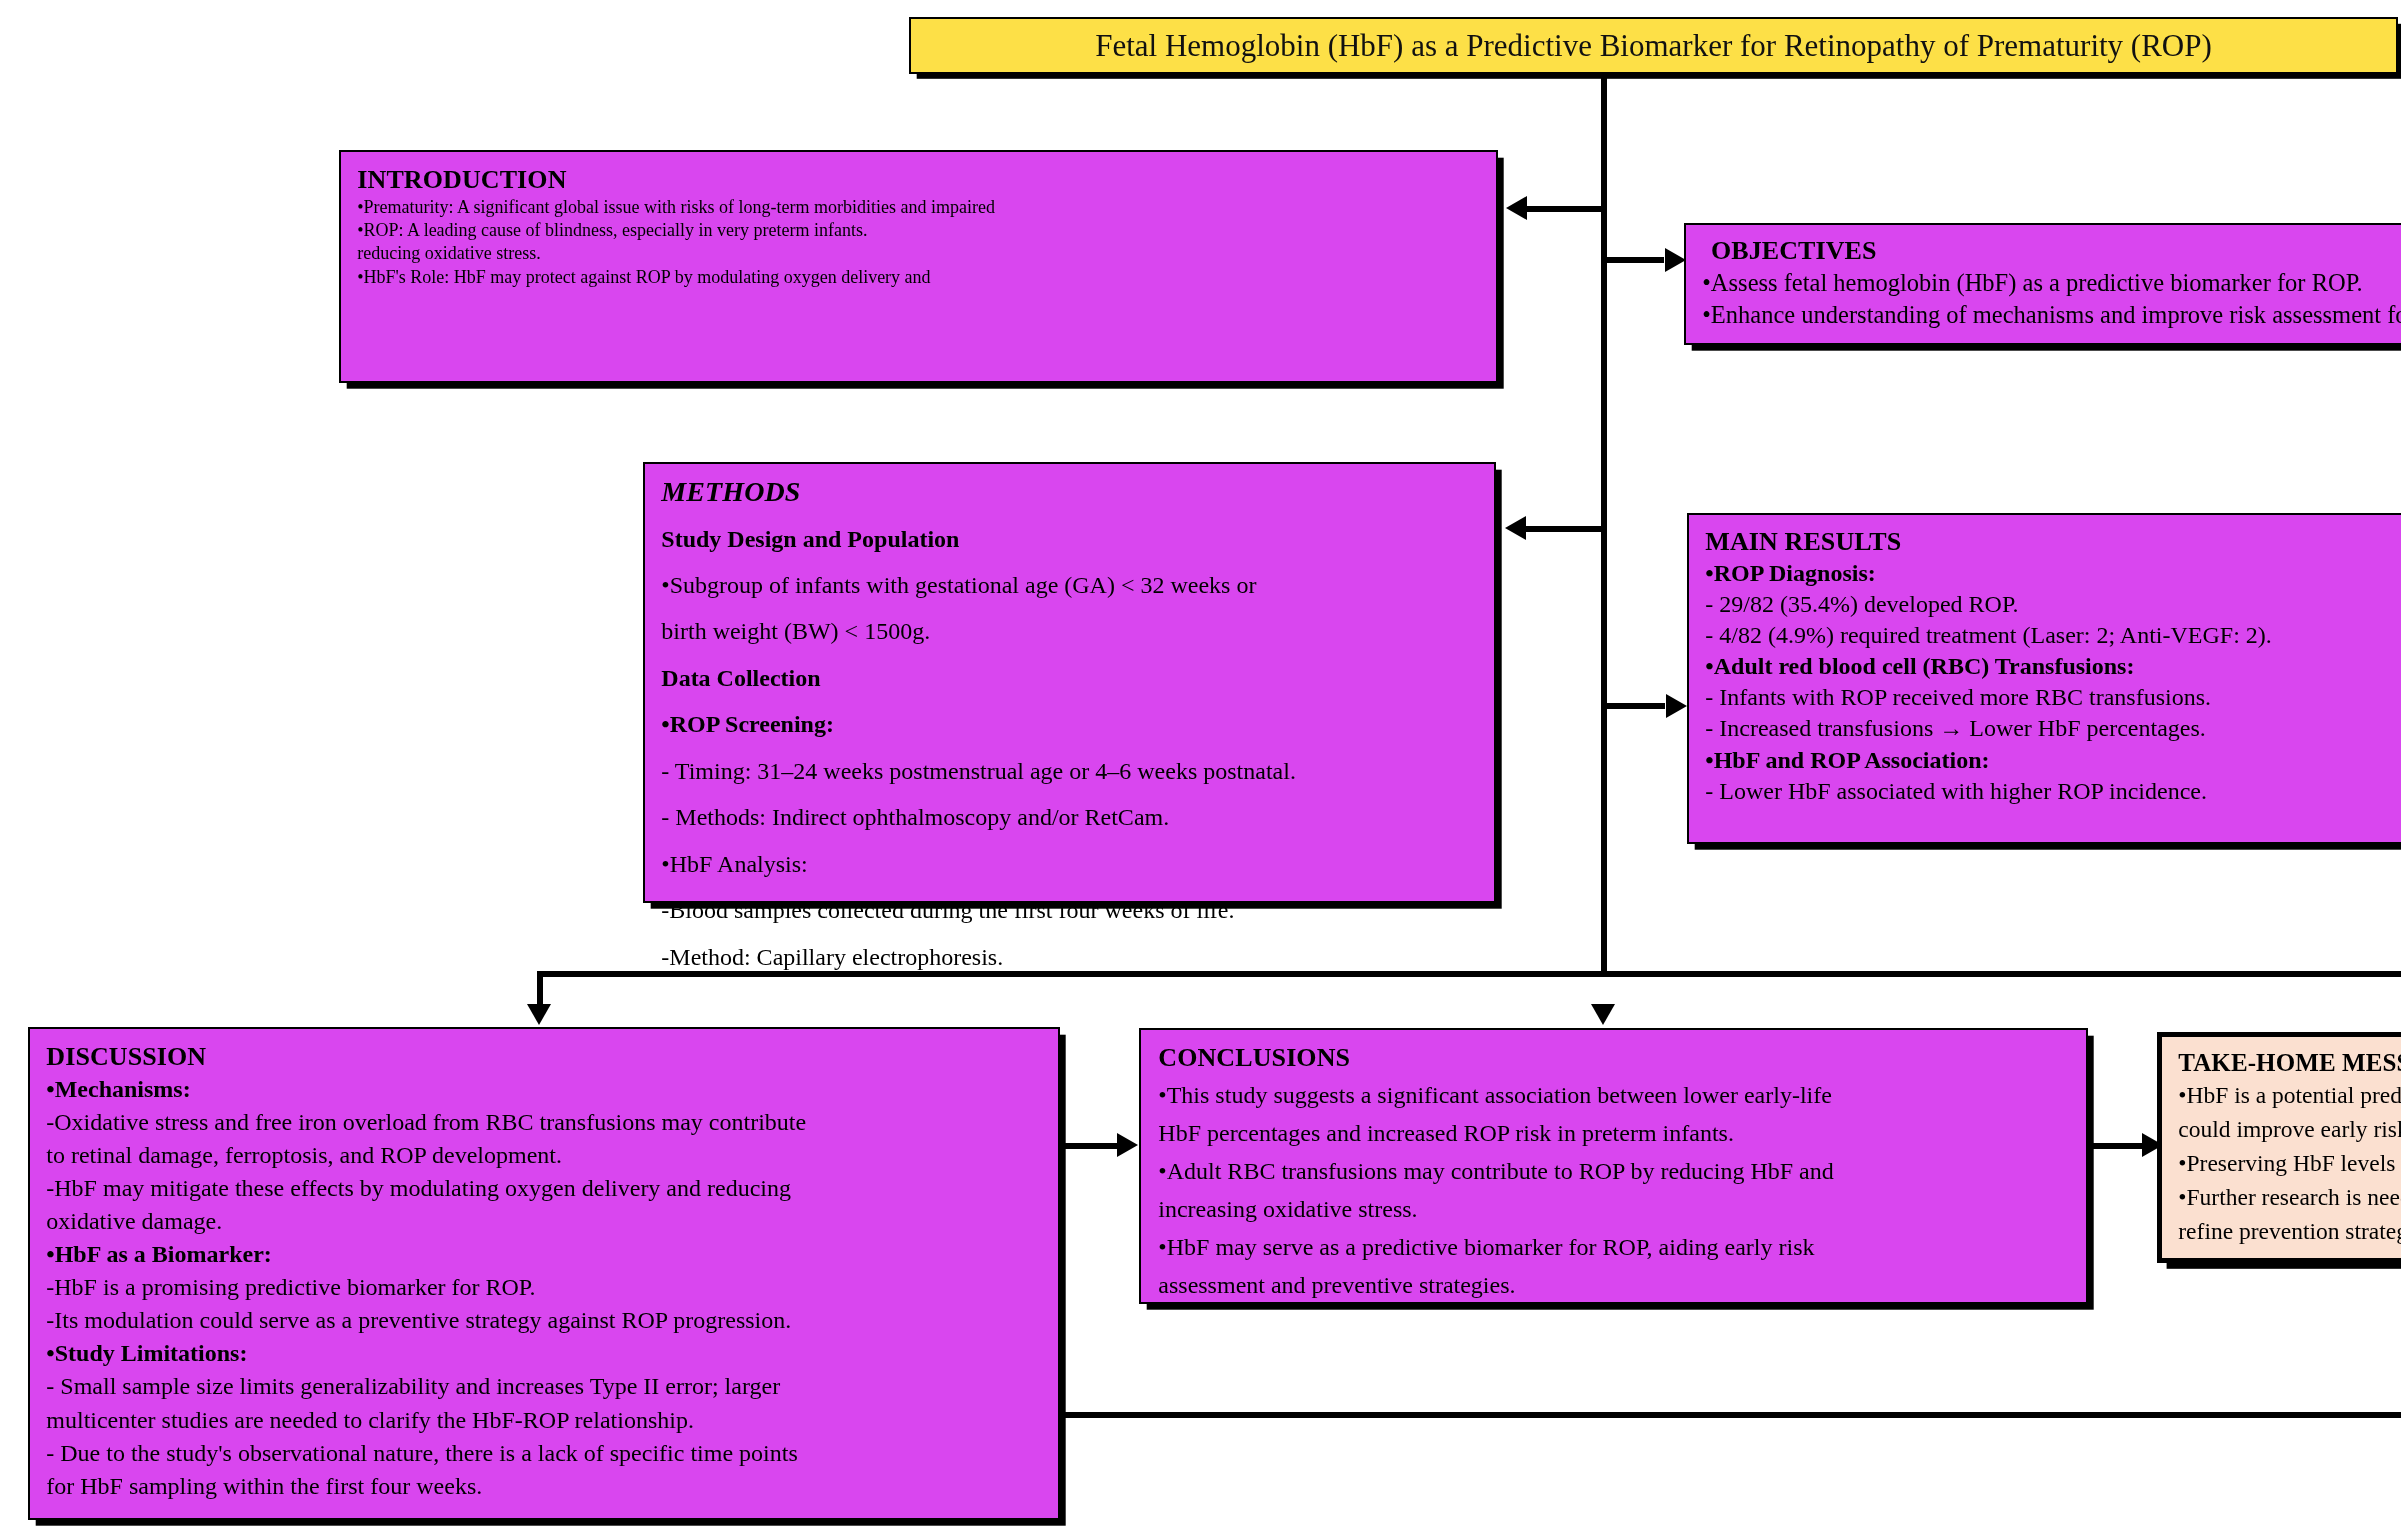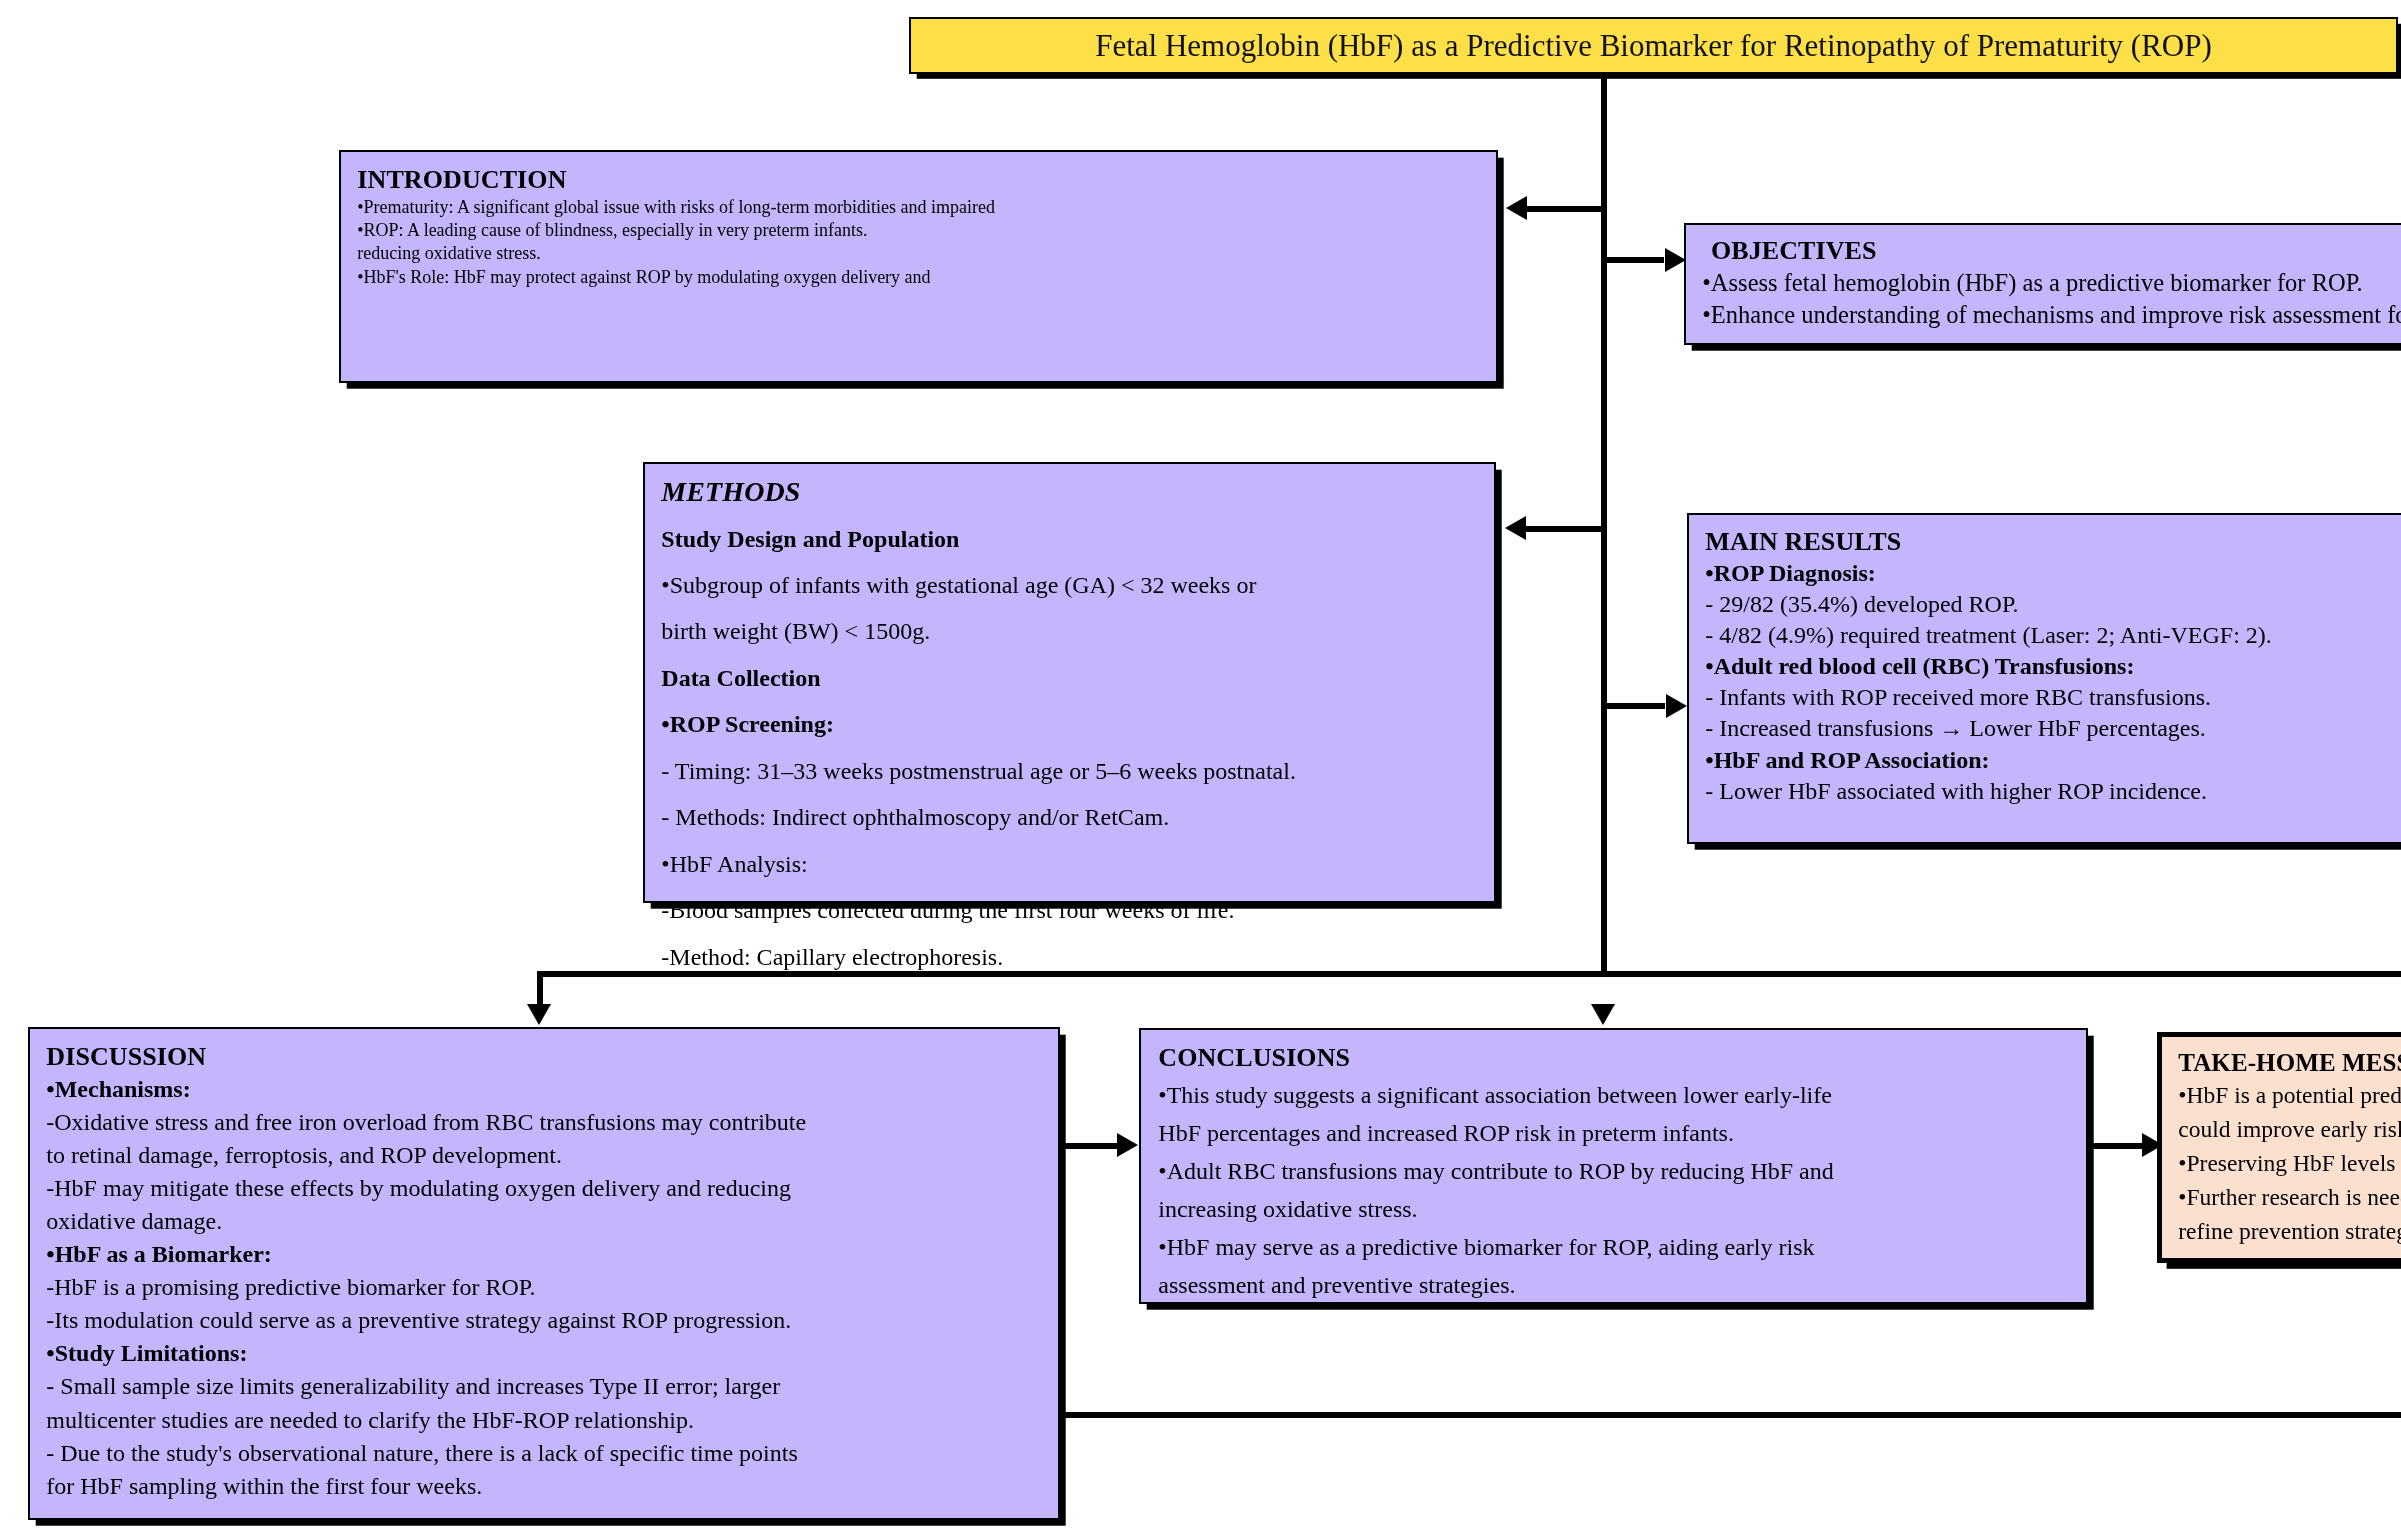--- a/index.html
+++ b/index.html
@@ -1,20 +1,20 @@
 <!DOCTYPE html>
 <html style="font-size:7.7px"><head>
 <meta charset="utf-8">
 <title>HbF ROP Graphical Abstract</title>
 <style>
   html,body{margin:0;padding:0;background:#ffffff;}
   body{font-family:"Liberation Serif","DejaVu Serif",serif;}
   #stage{position:relative;width:2896px;height:1537px;background:#ffffff;overflow:hidden;}
 
-  .box{position:absolute;box-sizing:border-box;background:#c4b5fd;
+  .box{position:absolute;box-sizing:border-box;background:#d946ef;
        border:2.9px solid #000000;box-shadow:6.7px 6.7px 0 -1px #000000;}
   .box.title-box{background:#fde047;box-shadow:6.7px 5.8px 0 -1px #000000;}
   .box.take-home{background:#fbe0d0;border-width:5.8px;box-shadow:7.7px 7.7px 0 -1.9px #000000;}
 
   .sec-title{font-weight:bold;margin:0 0 1px 0;letter-spacing:0.1px;}
   .ln{margin:0;padding:0;}
 
   
   #title-box{left:909px;top:17.3px;width:1489px;height:57px;}
   #title-box .t{position:absolute;left:0;right:0;top:50%;transform:translateY(-50%);
@@ -114,21 +114,21 @@
     <p class="ln">•Enhance understanding of mechanisms and improve risk assessment for preterm infants.</p>
   </div>
 
   <div class="box" id="methods-box">
     <div class="sec-title">METHODS</div>
     <p class="ln" style="font-weight:bold">Study Design and Population</p>
     <p class="ln">•Subgroup of infants with gestational age (GA) &lt; 32 weeks or</p>
     <p class="ln">birth weight (BW) &lt; 1500g.</p>
     <p class="ln" style="font-weight:bold">Data Collection</p>
     <p class="ln" style="font-weight:bold">•ROP Screening:</p>
-    <p class="ln"> - Timing: 31–33 weeks postmenstrual age or 5–6 weeks postnatal.</p>
+    <p class="ln"> - Timing: 31–24 weeks postmenstrual age or 4–6 weeks postnatal.</p>
     <p class="ln"> - Methods: Indirect ophthalmoscopy and/or RetCam.</p>
     <p class="ln" style="font-weight:normal">•HbF Analysis:</p>
     <p class="ln">-Blood samples collected during the first four weeks of life.</p>
     <p class="ln">-Method: Capillary electrophoresis.</p>
   </div>
 
   <div class="box" id="results-box">
     <div class="sec-title">MAIN RESULTS</div>
     <p class="ln" style="font-weight:bold">•ROP Diagnosis:</p>
     <p class="ln">  - 29/82 (35.4%) developed ROP.</p>

